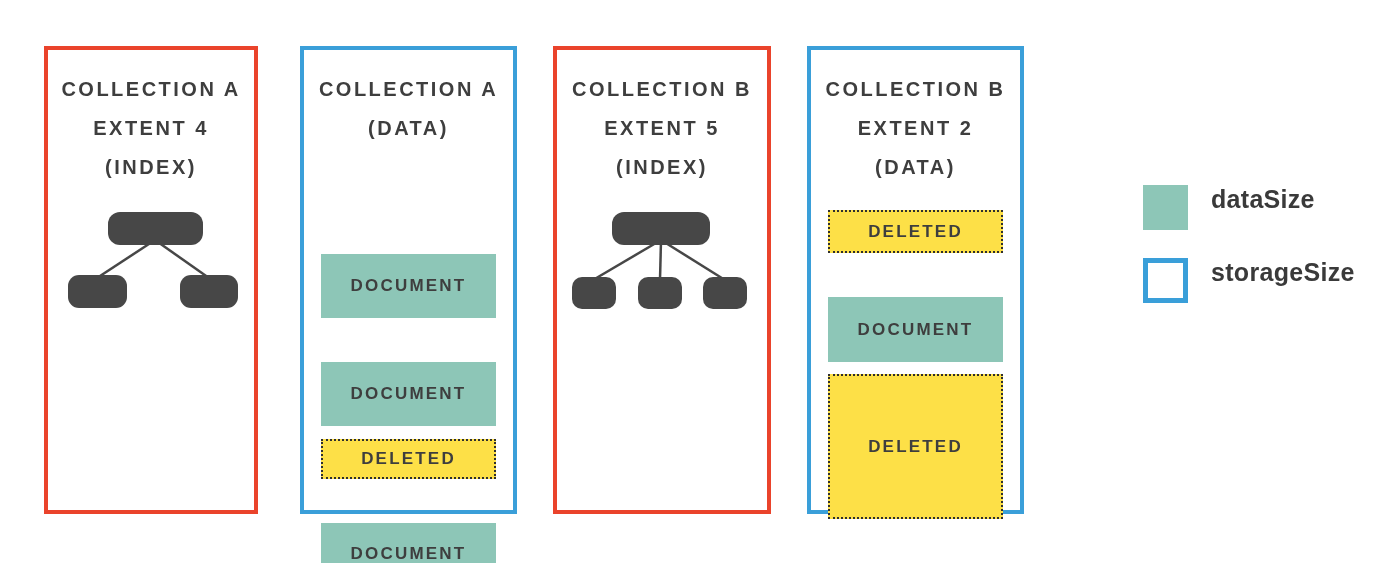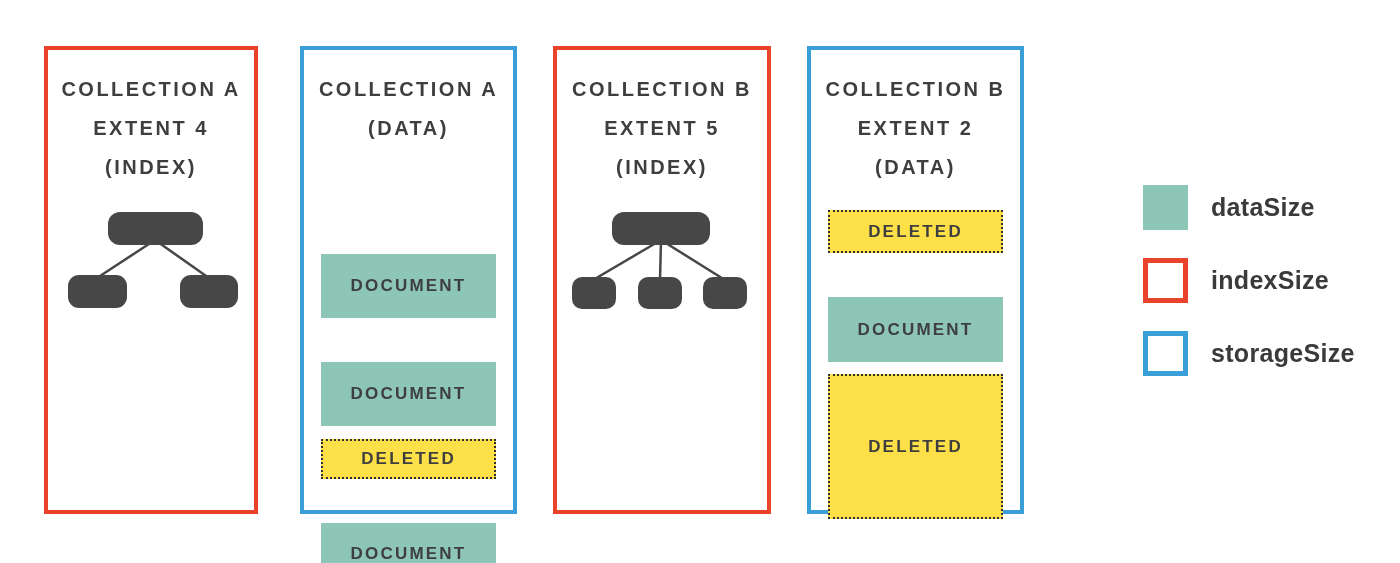--- a/index.html
+++ b/index.html
@@ -80,21 +80,21 @@
   .tree line { stroke: #474747; stroke-width: 2.5; }
 
   
   .legend {
     position: absolute;
     left: 1143px;
     top: 185px;
   }
   .legend-item {
     display: flex;
-    align-items: center;
+    align-items: flex-start;
     margin-bottom: 28px;
   }
   .swatch {
     width: 45px;
     height: 45px;
     box-sizing: border-box;
     margin-right: 23px;
     background: #ffffff;
     flex: 0 0 auto;
   }
@@ -170,22 +170,18 @@
       <div class="block del b3">DELETED</div>
     </div>
   </div>
 
   <div class="legend">
     <div class="legend-item">
       <div class="swatch data-swatch"></div>
       <div class="legend-label">dataSize</div>
     </div>
     <div class="legend-item">
-      <div class="swatch index-swatch"></div>
-      <div class="legend-label">indexSize</div>
-    </div>
-    <div class="legend-item">
       <div class="swatch storage-swatch"></div>
       <div class="legend-label">storageSize</div>
     </div>
   </div>
 
 </div>
 
 </body></html>

